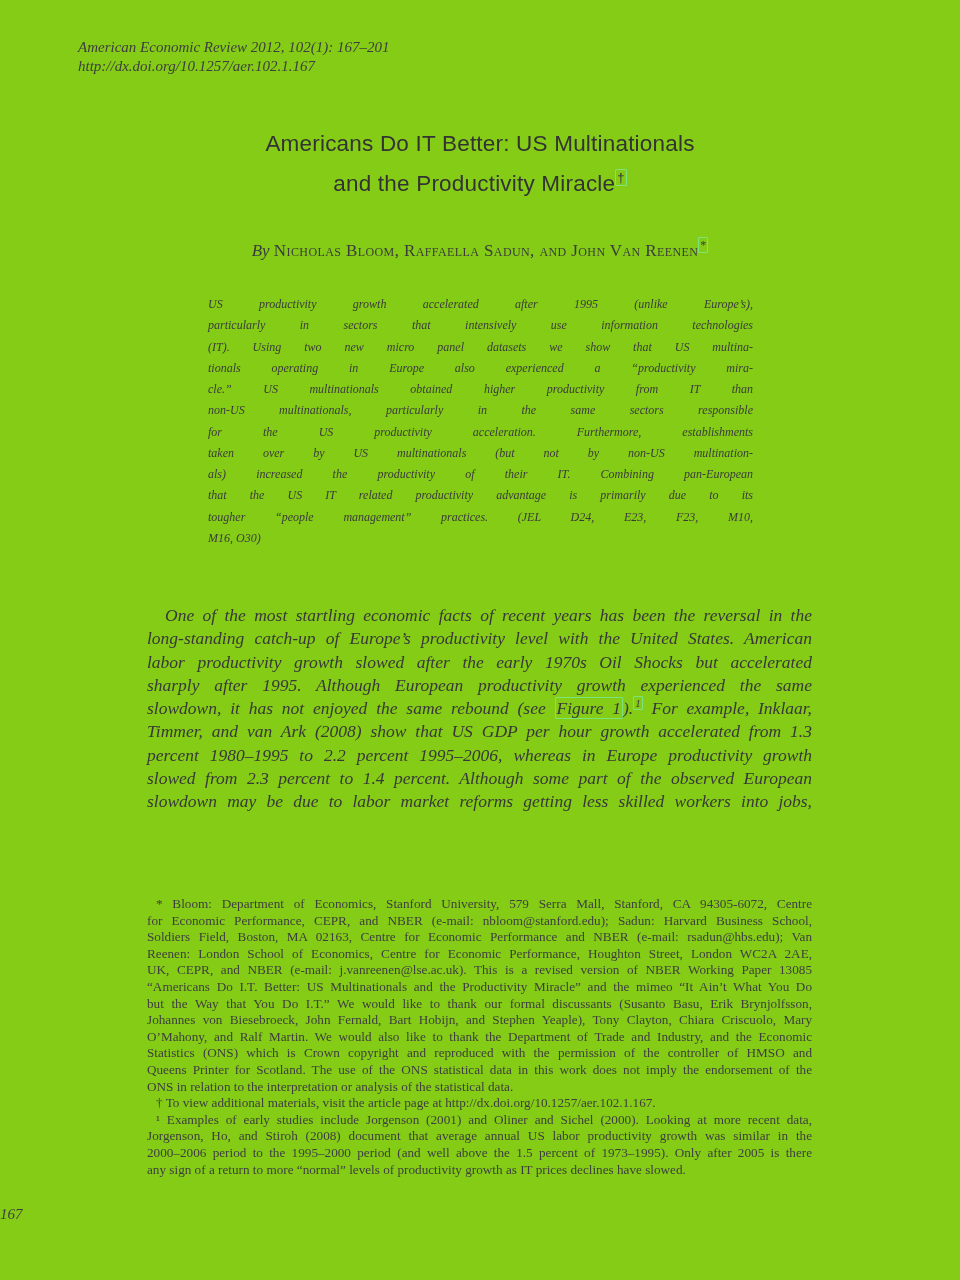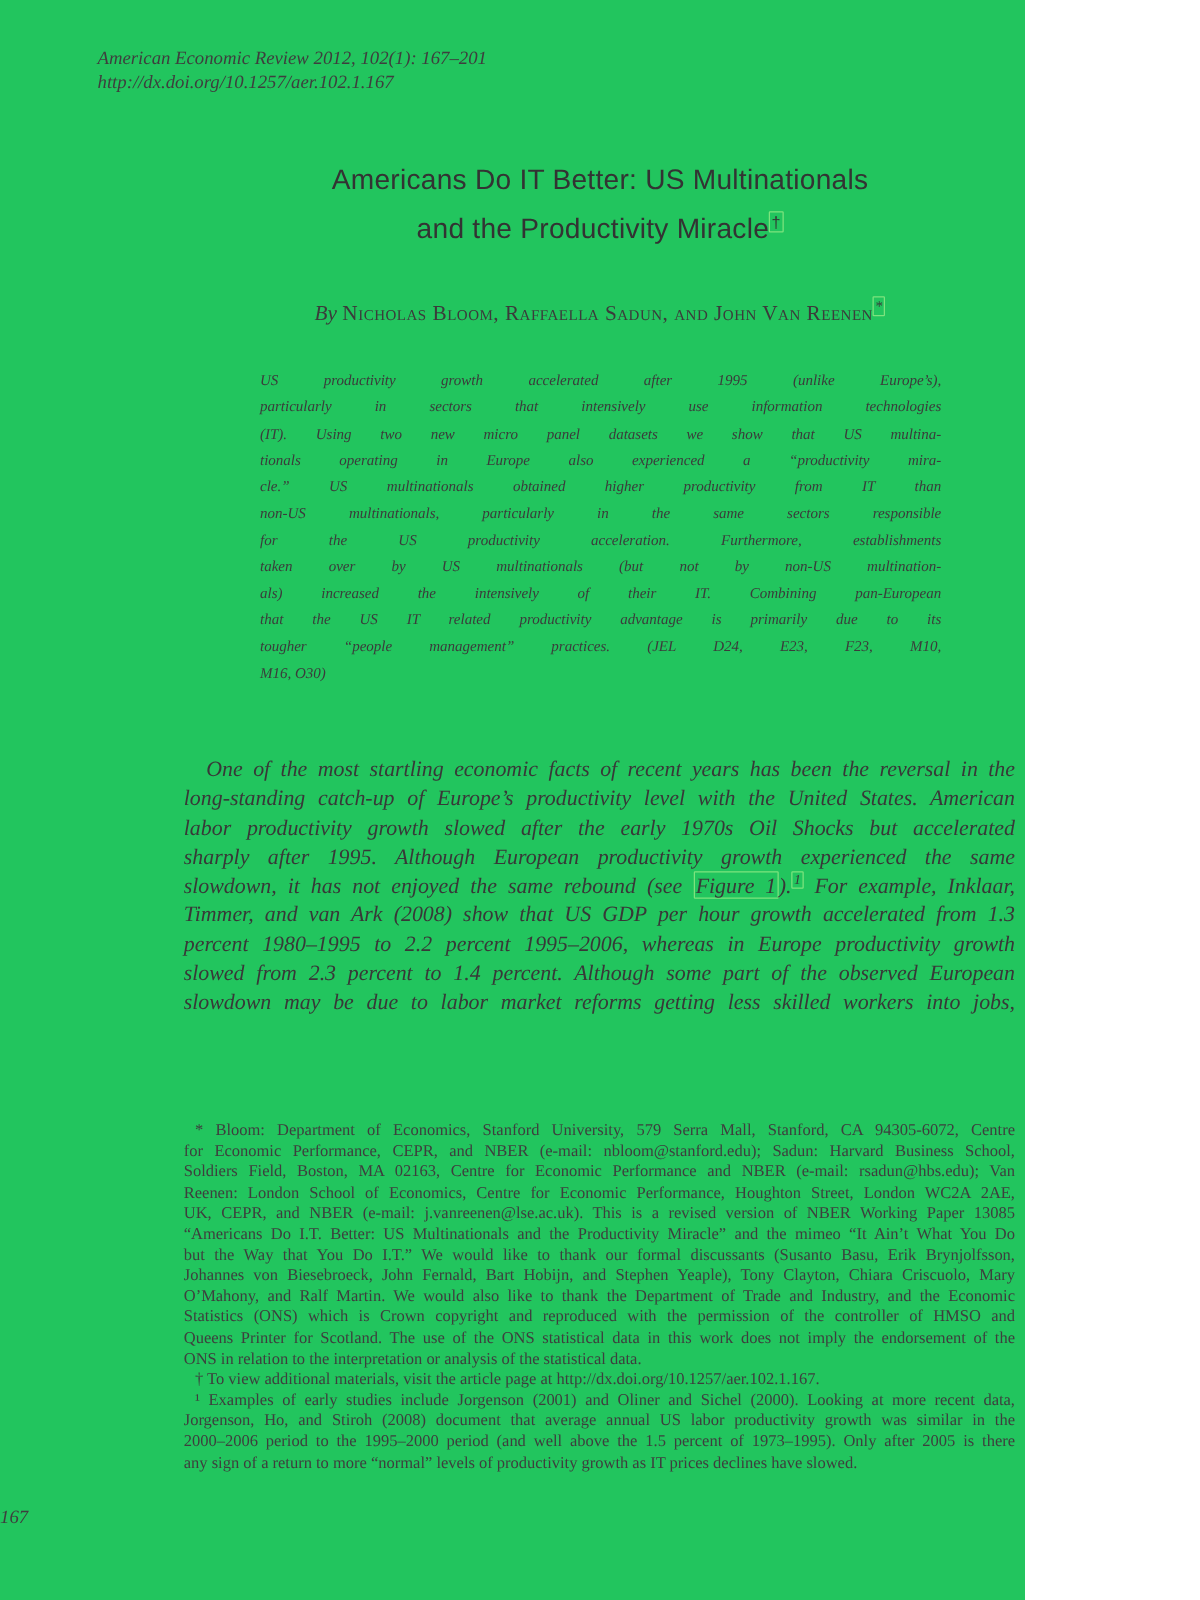--- a/index.html
+++ b/index.html
@@ -1,18 +1,18 @@
 <!DOCTYPE html>
 <html><head>
 <meta charset="utf-8">
 <style>
   html,body { margin:0; padding:0; background:#ffffff; }
   .page {
-    position:relative; width:820px; height:1280px;
-    background:#22c55e; color:#3b3b3b; overflow:hidden;
+    position:relative; width:960px; height:1280px;
+    background:#84cc16; color:#3b3b3b; overflow:hidden;
     font-family:"Liberation Serif", serif;
   }
   .journal-header {
     position:absolute; left:78px; top:38px;
     font-style:italic; font-size:15px; line-height:18.5px; color:#3e3e3e;
   }
   .paper-title {
     position:absolute; left:0; top:127px; width:960px;
     text-align:center; font-family:"Liberation Sans", sans-serif;
     font-size:22.5px; line-height:34px; font-weight:400; color:#333333;
@@ -70,21 +70,21 @@
 
   <div class="abstract">
     <div class="ln">US productivity growth accelerated after 1995 (unlike Europe’s),</div>
     <div class="ln">particularly in sectors that intensively use information technologies</div>
     <div class="ln">(IT). Using two new micro panel datasets we show that US multina-</div>
     <div class="ln">tionals operating in Europe also experienced a “productivity mira-</div>
     <div class="ln">cle.” US multinationals obtained higher productivity from IT than</div>
     <div class="ln">non-US multinationals, particularly in the same sectors responsible</div>
     <div class="ln">for the US productivity acceleration. Furthermore, establishments</div>
     <div class="ln">taken over by US multinationals (but not by non-US multination-</div>
-    <div class="ln">als) increased the intensively of their IT. Combining pan-European</div>
+    <div class="ln">als) increased the productivity of their IT. Combining pan-European</div>
     <div class="ln">that the US IT related productivity advantage is primarily due to its</div>
     <div class="ln">tougher “people management” practices. (JEL D24, E23, F23, M10,</div>
     <div class="ln final">M16, O30)</div>
   </div>
 
   <div class="bodytext">
     <div class="ln ind">One of the most startling economic facts of recent years has been the reversal in the</div>
     <div class="ln">long-standing catch-up of Europe’s productivity level with the United States. American</div>
     <div class="ln">labor productivity growth slowed after the early 1970s Oil Shocks but accelerated</div>
     <div class="ln">sharply after 1995. Although European productivity growth experienced the same</div>

